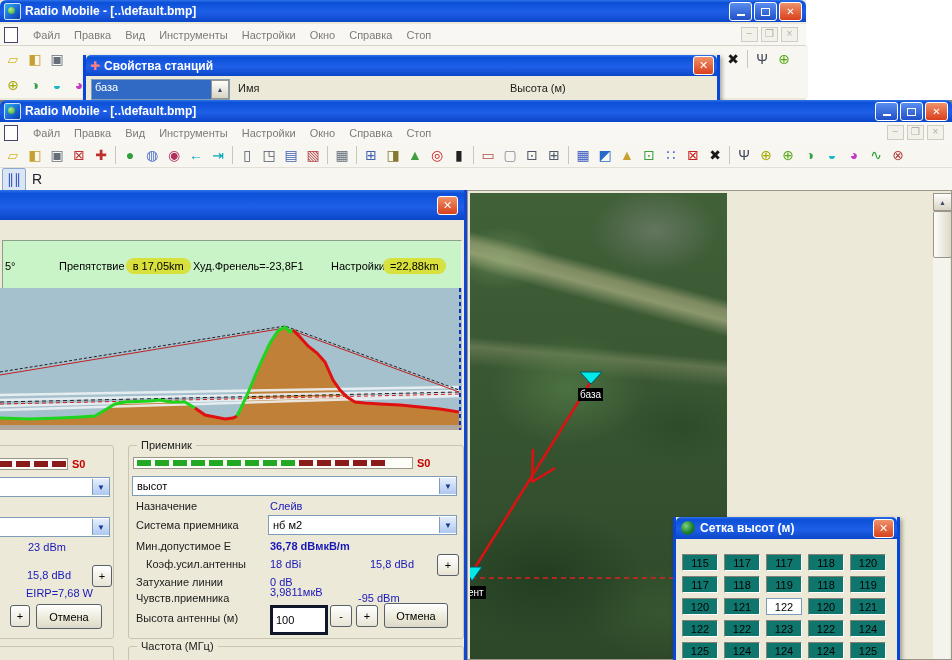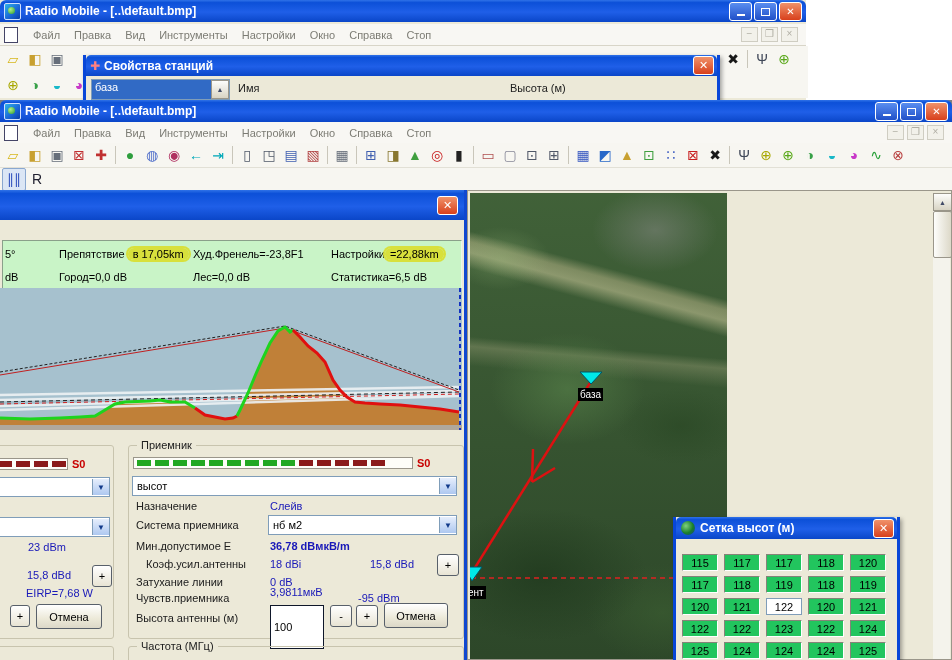--- a/index.html
+++ b/index.html
@@ -56,40 +56,40 @@
   .c1{width:134px;}
   .c2{width:138px;}
   .c3{flex:1;}
   .mark{background:#d8e03c;border-radius:8px;padding:0 5px;box-shadow:0 0 0 2px #d8e03c;}
   
   .sigbar{display:flex;gap:4px;align-items:center;background:#fdfdf8;border:1px solid #9a968a;padding:2px 3px;}
   .seg{width:14px;height:6px;flex:0 0 auto;}
   .s0{color:#c80000;font-weight:bold;}
   
   .gcell{width:34px;height:15px;border:1px solid #858378;border-right-color:#fff;border-bottom-color:#fff;
-    background:#22c55e;display:flex;align-items:center;justify-content:center;font-size:11px;}
+    background:#0f766e;display:flex;align-items:center;justify-content:center;font-size:11px;}
   .gcell.focused{background:#fff;border:1px solid #7f9db9;}
   
   .sb-btn{background:linear-gradient(180deg,#fdfdfb,#d8d4c4);border:1px solid #9a968a;display:flex;align-items:center;justify-content:center;
     font-size:7px;color:#404a66;}
   .sb-track{background:#f4f3ec;}
   .sb-thumb{background:linear-gradient(90deg,#fdfdfb,#dcd8c8);border:1px solid #9a968a;border-radius:2px;}
   .map-image{background-color:#3d5c36;
     background-image:
       radial-gradient(ellipse 90px 60px at 72% 8%, rgba(130,135,128,.55), transparent 70%),
       radial-gradient(ellipse 70px 45px at 12% 14%, rgba(150,180,120,.35), transparent 70%),
       radial-gradient(ellipse 110px 80px at 38% 42%, rgba(95,140,80,.5), transparent 70%),
       radial-gradient(ellipse 90px 55px at 82% 50%, rgba(40,70,35,.6), transparent 70%),
       radial-gradient(ellipse 150px 95px at 28% 82%, rgba(30,55,28,.7), transparent 70%),
       radial-gradient(ellipse 110px 70px at 75% 90%, rgba(60,95,50,.6), transparent 70%),
       linear-gradient(195deg, transparent 20%, rgba(190,185,140,.5) 22%, rgba(205,200,155,.55) 24%, transparent 27%),
       linear-gradient(185deg, transparent 34%, rgba(170,170,130,.35) 36%, transparent 40%),
       linear-gradient(180deg, rgba(70,105,60,.4), rgba(25,45,25,.45));}
   .marker-label{background:#000;color:#fff;font-size:10px;padding:0 2px;line-height:13px;white-space:nowrap;}
-  input.field{border:1px solid #0f172a;font-family:inherit;font-size:11px;padding:14px 3px;}
+  input.field{border:3px solid #0f172a;font-family:inherit;font-size:11px;padding:5px 3px;}
 </style>
 </head>
 <body>
 
 <div id="screen">
 
   <div class="abs" style="left:0;top:0;width:806px;height:100px;background:#ece9d8;z-index:1;">
     <div class="titlebar abs" style="left:0;top:2;width:806px;height:22px;">
       <span class="appicon"></span>
       <span>Radio Mobile - [..\default.bmp]</span>
@@ -246,26 +246,20 @@
           <span class="dlg-close" style="margin-right:6px;margin-top:0;">✕</span>
         </div>
 
         <div class="status-panel abs" id="status-panel" style="left:2px;top:50px;width:458px;height:47px;">
             <div class="status-row">
               <span class="cell c0"><span>5°</span></span>
               <span class="cell c1"><span>Препятствие </span><span class="mark">в 17,05km</span></span>
               <span class="cell c2"><span>Худ.Френель=-23,8F1</span></span>
               <span class="cell c3"><span>Настройки</span><span class="mark">=22,88km</span></span>
             </div>
-            <div class="status-row">
-              <span class="cell c0"><span>dB</span></span>
-              <span class="cell c1"><span>Город=0,0 dB</span></span>
-              <span class="cell c2"><span>Лес=0,0 dB</span></span>
-              <span class="cell c3"><span>Статистика=6,5 dB</span></span>
-            </div>
           </div>
 
         <svg class="abs" style="left:0;top:98px;" width="462" height="142" viewBox="0 0 462 142">
           <rect x="0" y="0" width="462" height="142" fill="#a6c1ce"></rect>
           <polygon points="0,130 30,131 60,130 80,129 95,128 105,122 115,116 125,114 150,113 160,112 170,114 185,114 195,120 205,127 215,129 225,131 233,130 240,122 248,105 255,88 262,72 270,55 278,43 285,39 290,44 293,42 300,49 308,58 317,65 325,74 333,92 340,102 347,109 355,114 365,115 380,116 400,117 420,119 440,121 459,124 459,137 0,137" fill="#c08038"></polygon>
 
           <g stroke="#eef2f4" stroke-width="2.4" opacity="0.9">
             <line x1="0" y1="107" x2="459" y2="99"></line>
             <line x1="0" y1="112" x2="459" y2="103"></line>
             <line x1="0" y1="118" x2="459" y2="106"></line>

